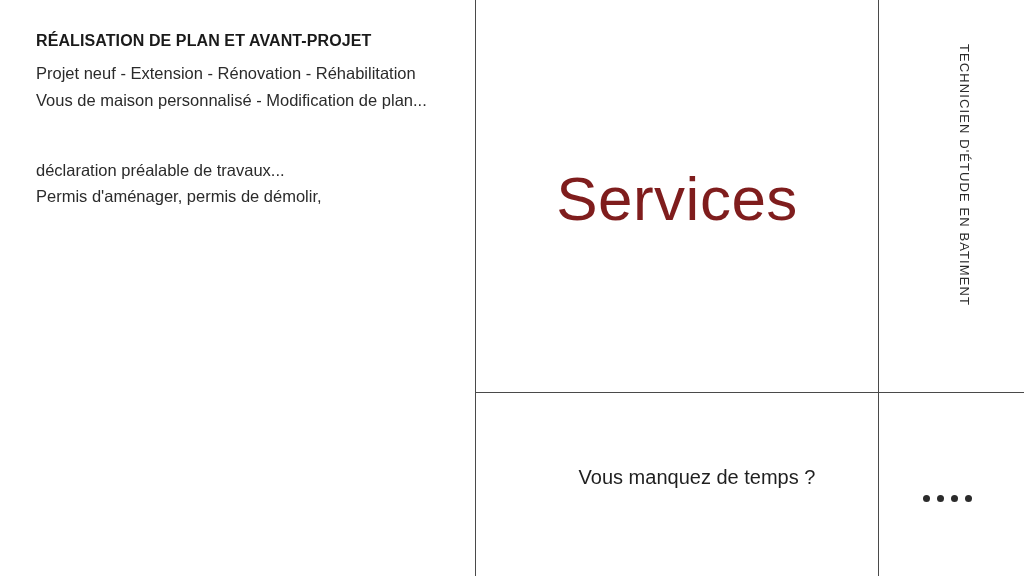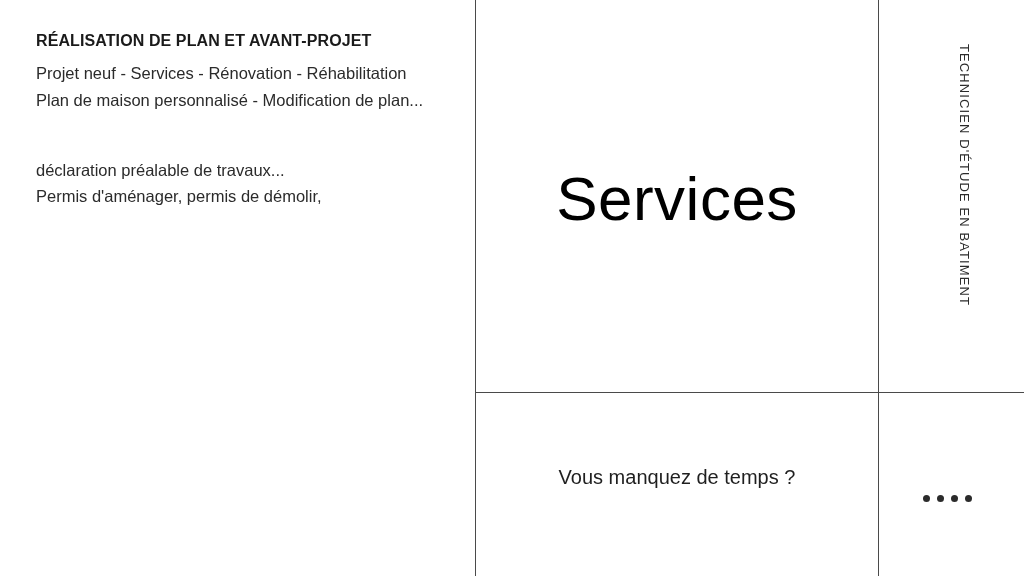--- a/index.html
+++ b/index.html
@@ -87,28 +87,28 @@
     height: 392px;
     display: flex;
     align-items: center;
     justify-content: center;
   }
 
   .services-title {
     font-size: 62px;
     font-weight: 400;
     letter-spacing: 0.5px;
-    color: #000000;
+    color: #7f1d1d;
     line-height: 1;
     margin-top: 6px;
   }
 
   .center-bottom {
     position: absolute;
-    left: 476px;
+    left: 496px;
     top: 393px;
     width: 402px;
     height: 183px;
     display: flex;
     flex-direction: column;
     align-items: center;
     justify-content: center;
     padding-bottom: 14px;
   }
 
@@ -166,22 +166,22 @@
 </head>
 <body>
 
 <div class="slide">
 
   <div class="left-col">
 
     <div class="block">
       <div class="block-title">RÉALISATION DE PLAN ET AVANT-PROJET</div>
       <div class="block-body">
-        <div>Projet neuf - Services - Rénovation - Réhabilitation</div>
-        <div>Plan de maison personnalisé - Modification de plan...</div>
+        <div>Projet neuf - Extension - Rénovation - Réhabilitation</div>
+        <div>Vous de maison personnalisé - Modification de plan...</div>
       </div>
     </div>
 
     <div class="spacer-1"></div>
 
     <div class="block">
       <div class="block-body">
         <div>déclaration préalable de travaux...</div>
         <div>Permis d'aménager, permis de démolir,</div>
       </div>

